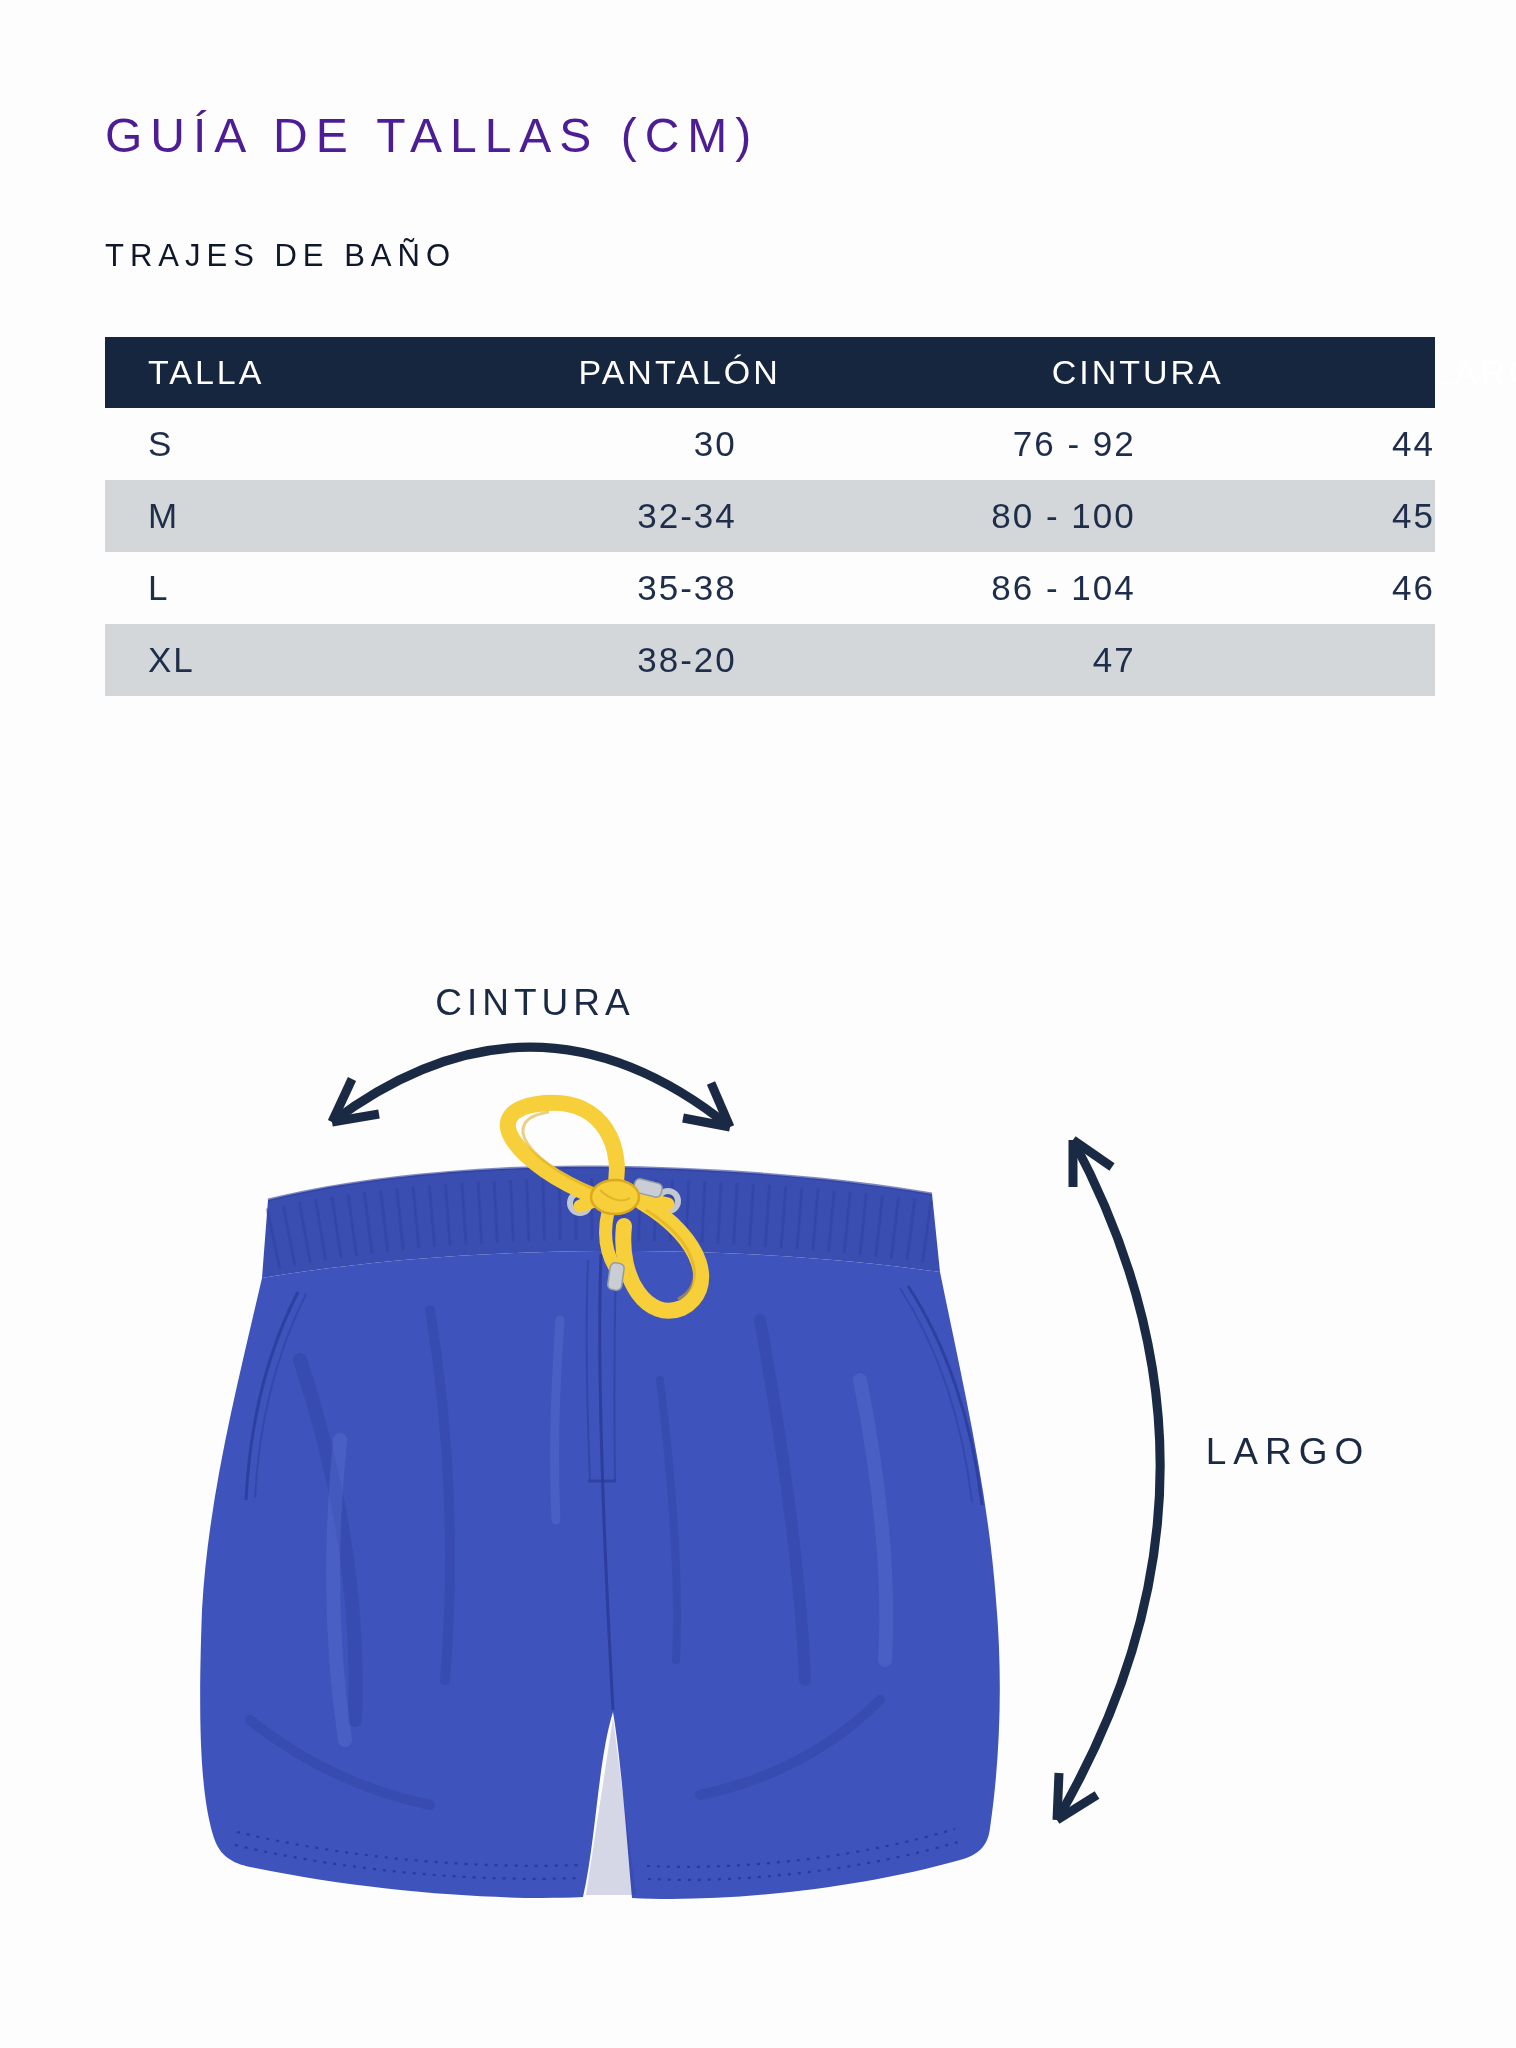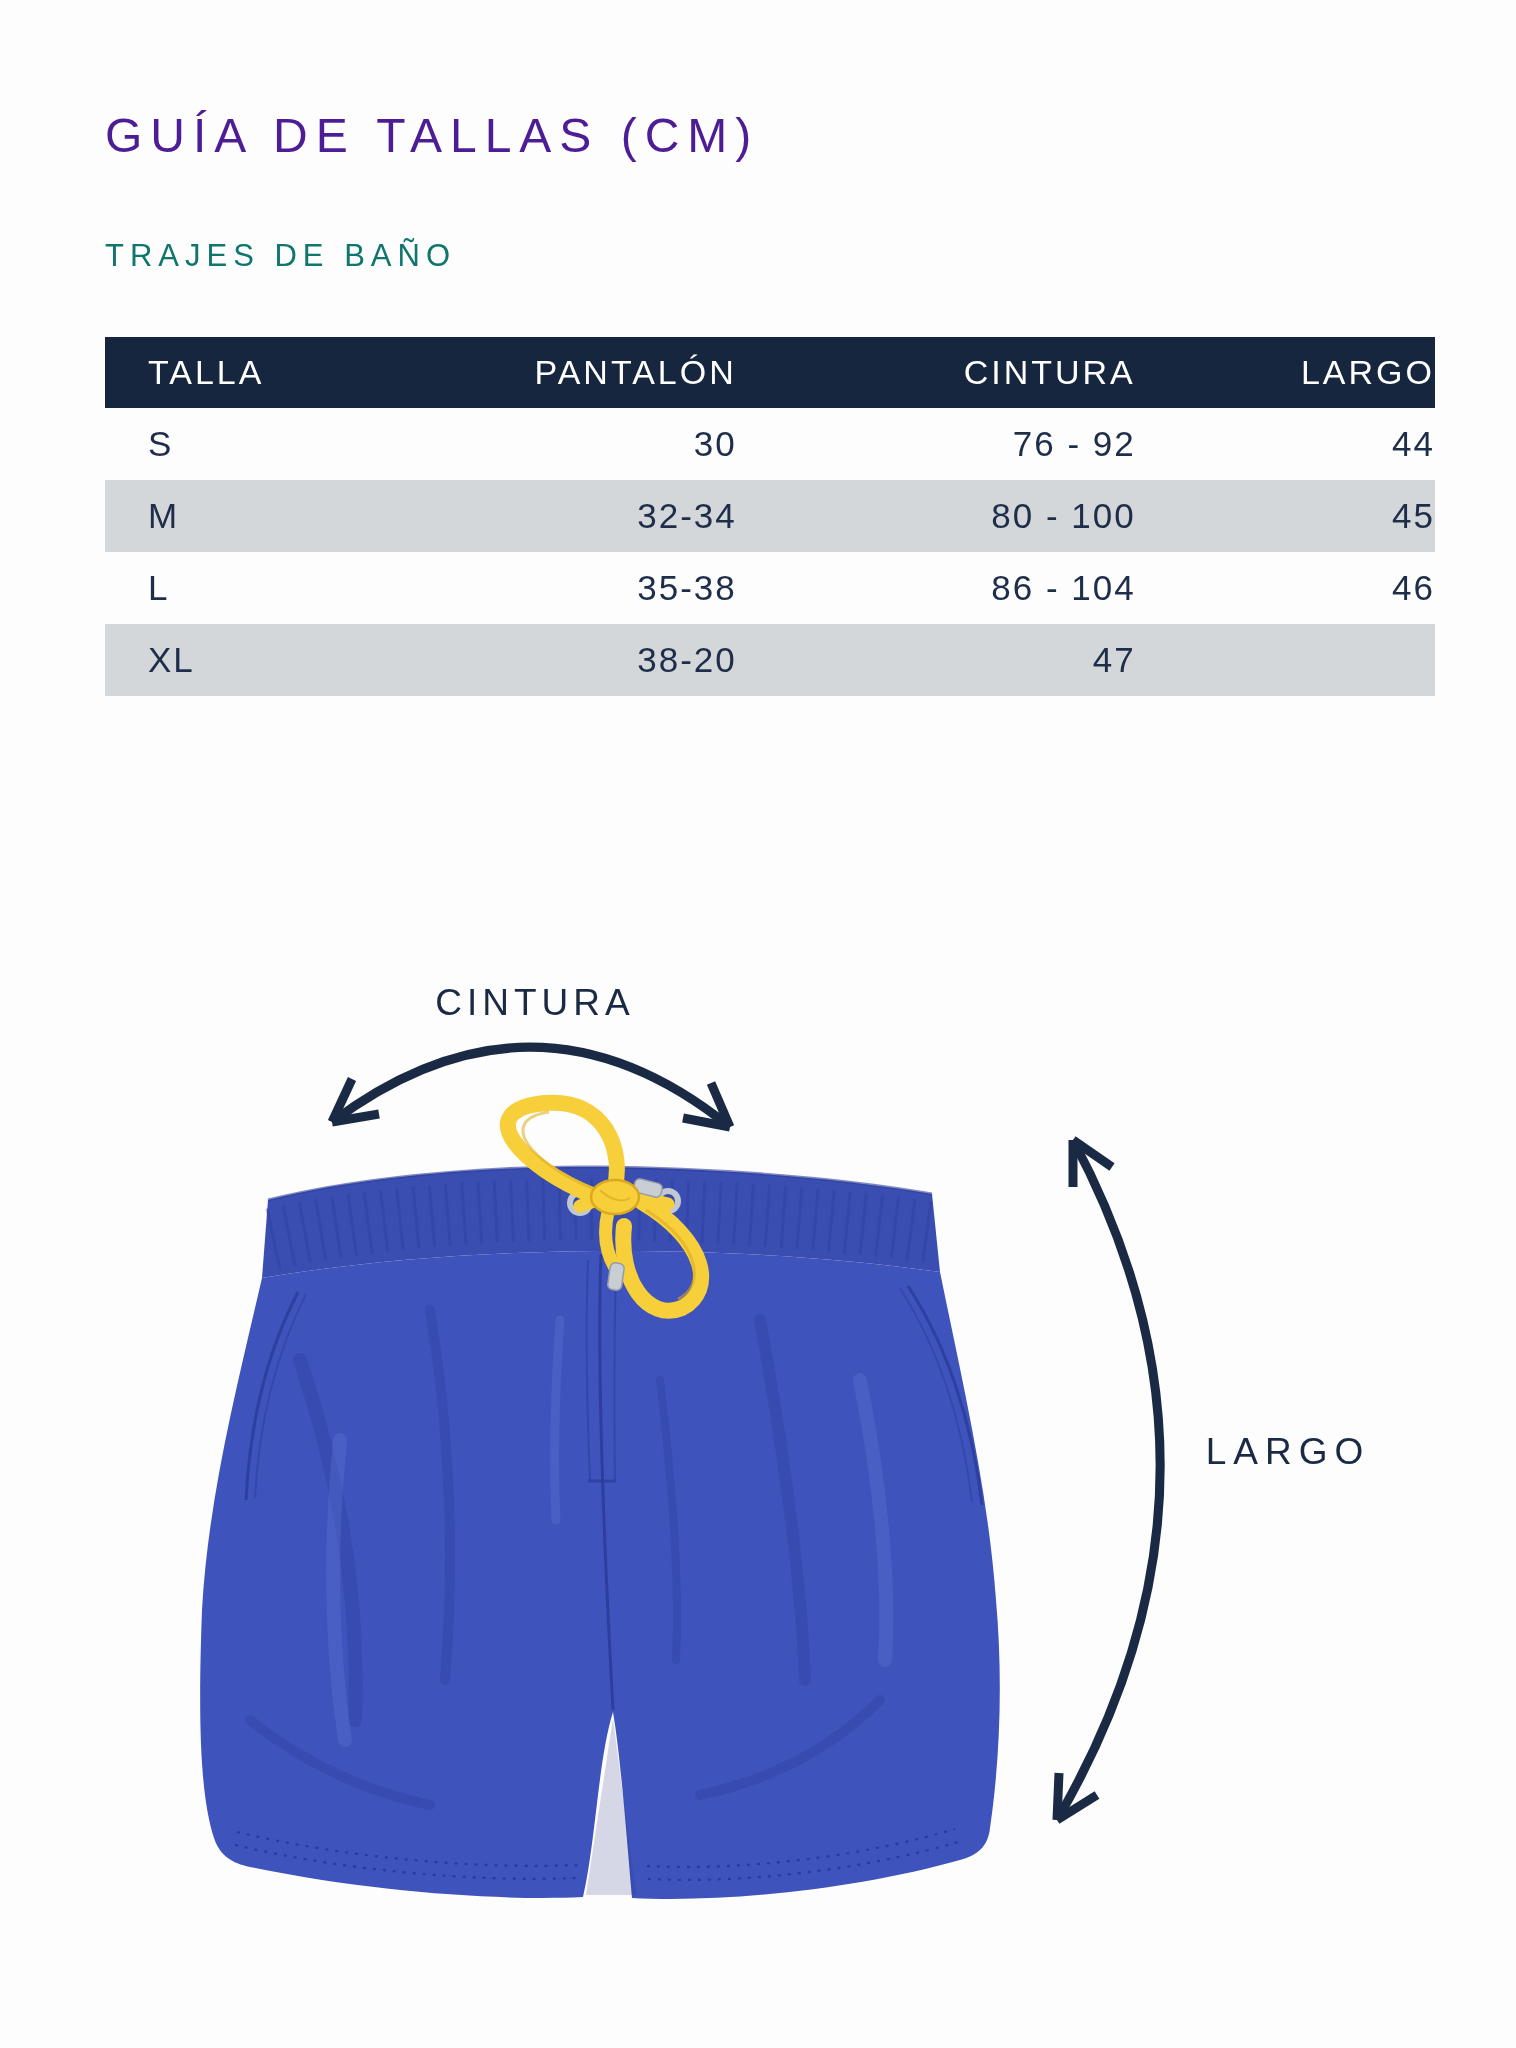--- a/index.html
+++ b/index.html
@@ -8,33 +8,33 @@
     background:#fdfdfd;overflow:hidden;
     font-family:"Liberation Sans", sans-serif;
     color:#1e2d49;
   }
   .page-title{
     position:absolute;left:105px;top:108px;
     font-size:48px;font-weight:400;letter-spacing:8px;color:#4c1d95;
   }
   .page-subtitle{
     position:absolute;left:105px;top:238px;
-    font-size:31px;font-weight:400;letter-spacing:6px;color:#0f766e;
+    font-size:31px;font-weight:400;letter-spacing:6px;color:#0f172a;
   }
   .size-table{
     position:absolute;left:105px;top:337px;width:1330px;
   }
   .trow{
     display:grid;grid-template-columns:17.5% 30% 30% 22.5%;
     height:72px;align-items:center;
     font-size:35px;letter-spacing:2px;color:#1e2d49;
   }
   .trow.thead{
     height:71px;background:#16263e;color:#ffffff;
-    font-size:34px;letter-spacing:3px;
+    font-size:34px;letter-spacing:3px;gap:44px;
   }
   .trow.striped{background:#d4d7da;}
   .cell{text-align:right;white-space:nowrap;}
   .cell.first{text-align:left;padding-left:43px;}
   .diagram{
     position:absolute;left:0;top:960px;width:1516px;height:1030px;
   }
   .diagram svg{display:block;}
   svg text{
     font-family:"Liberation Sans", sans-serif;

